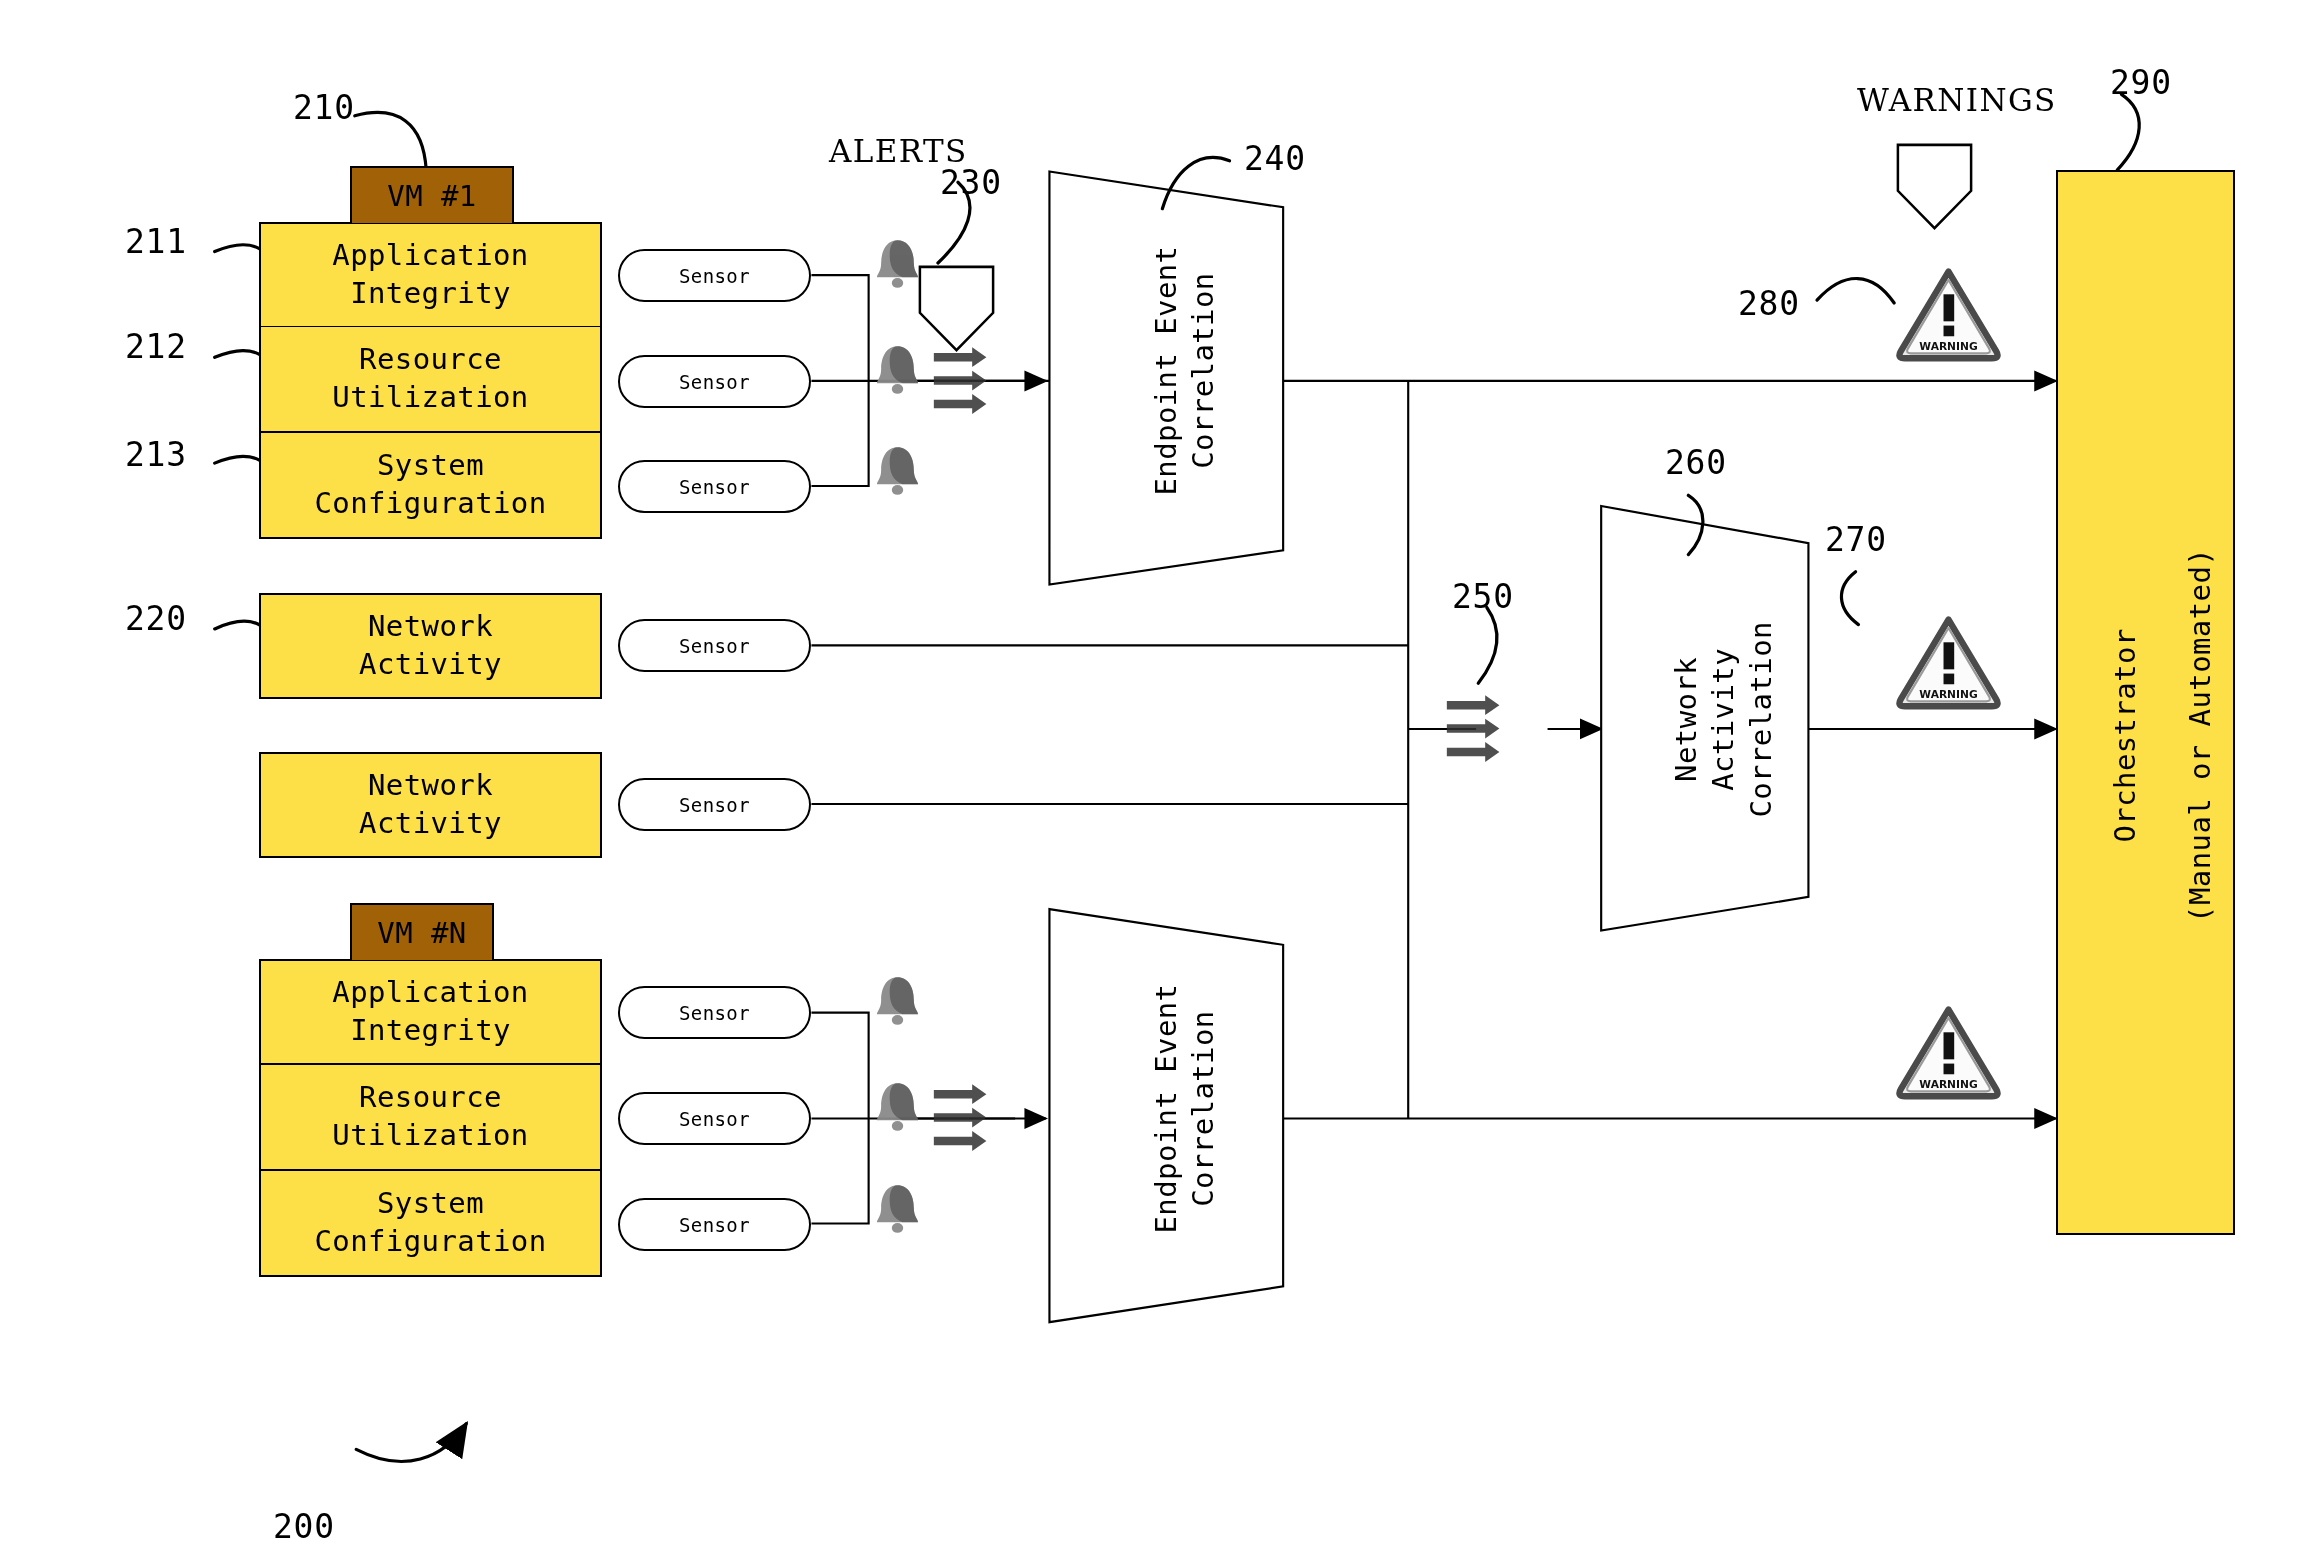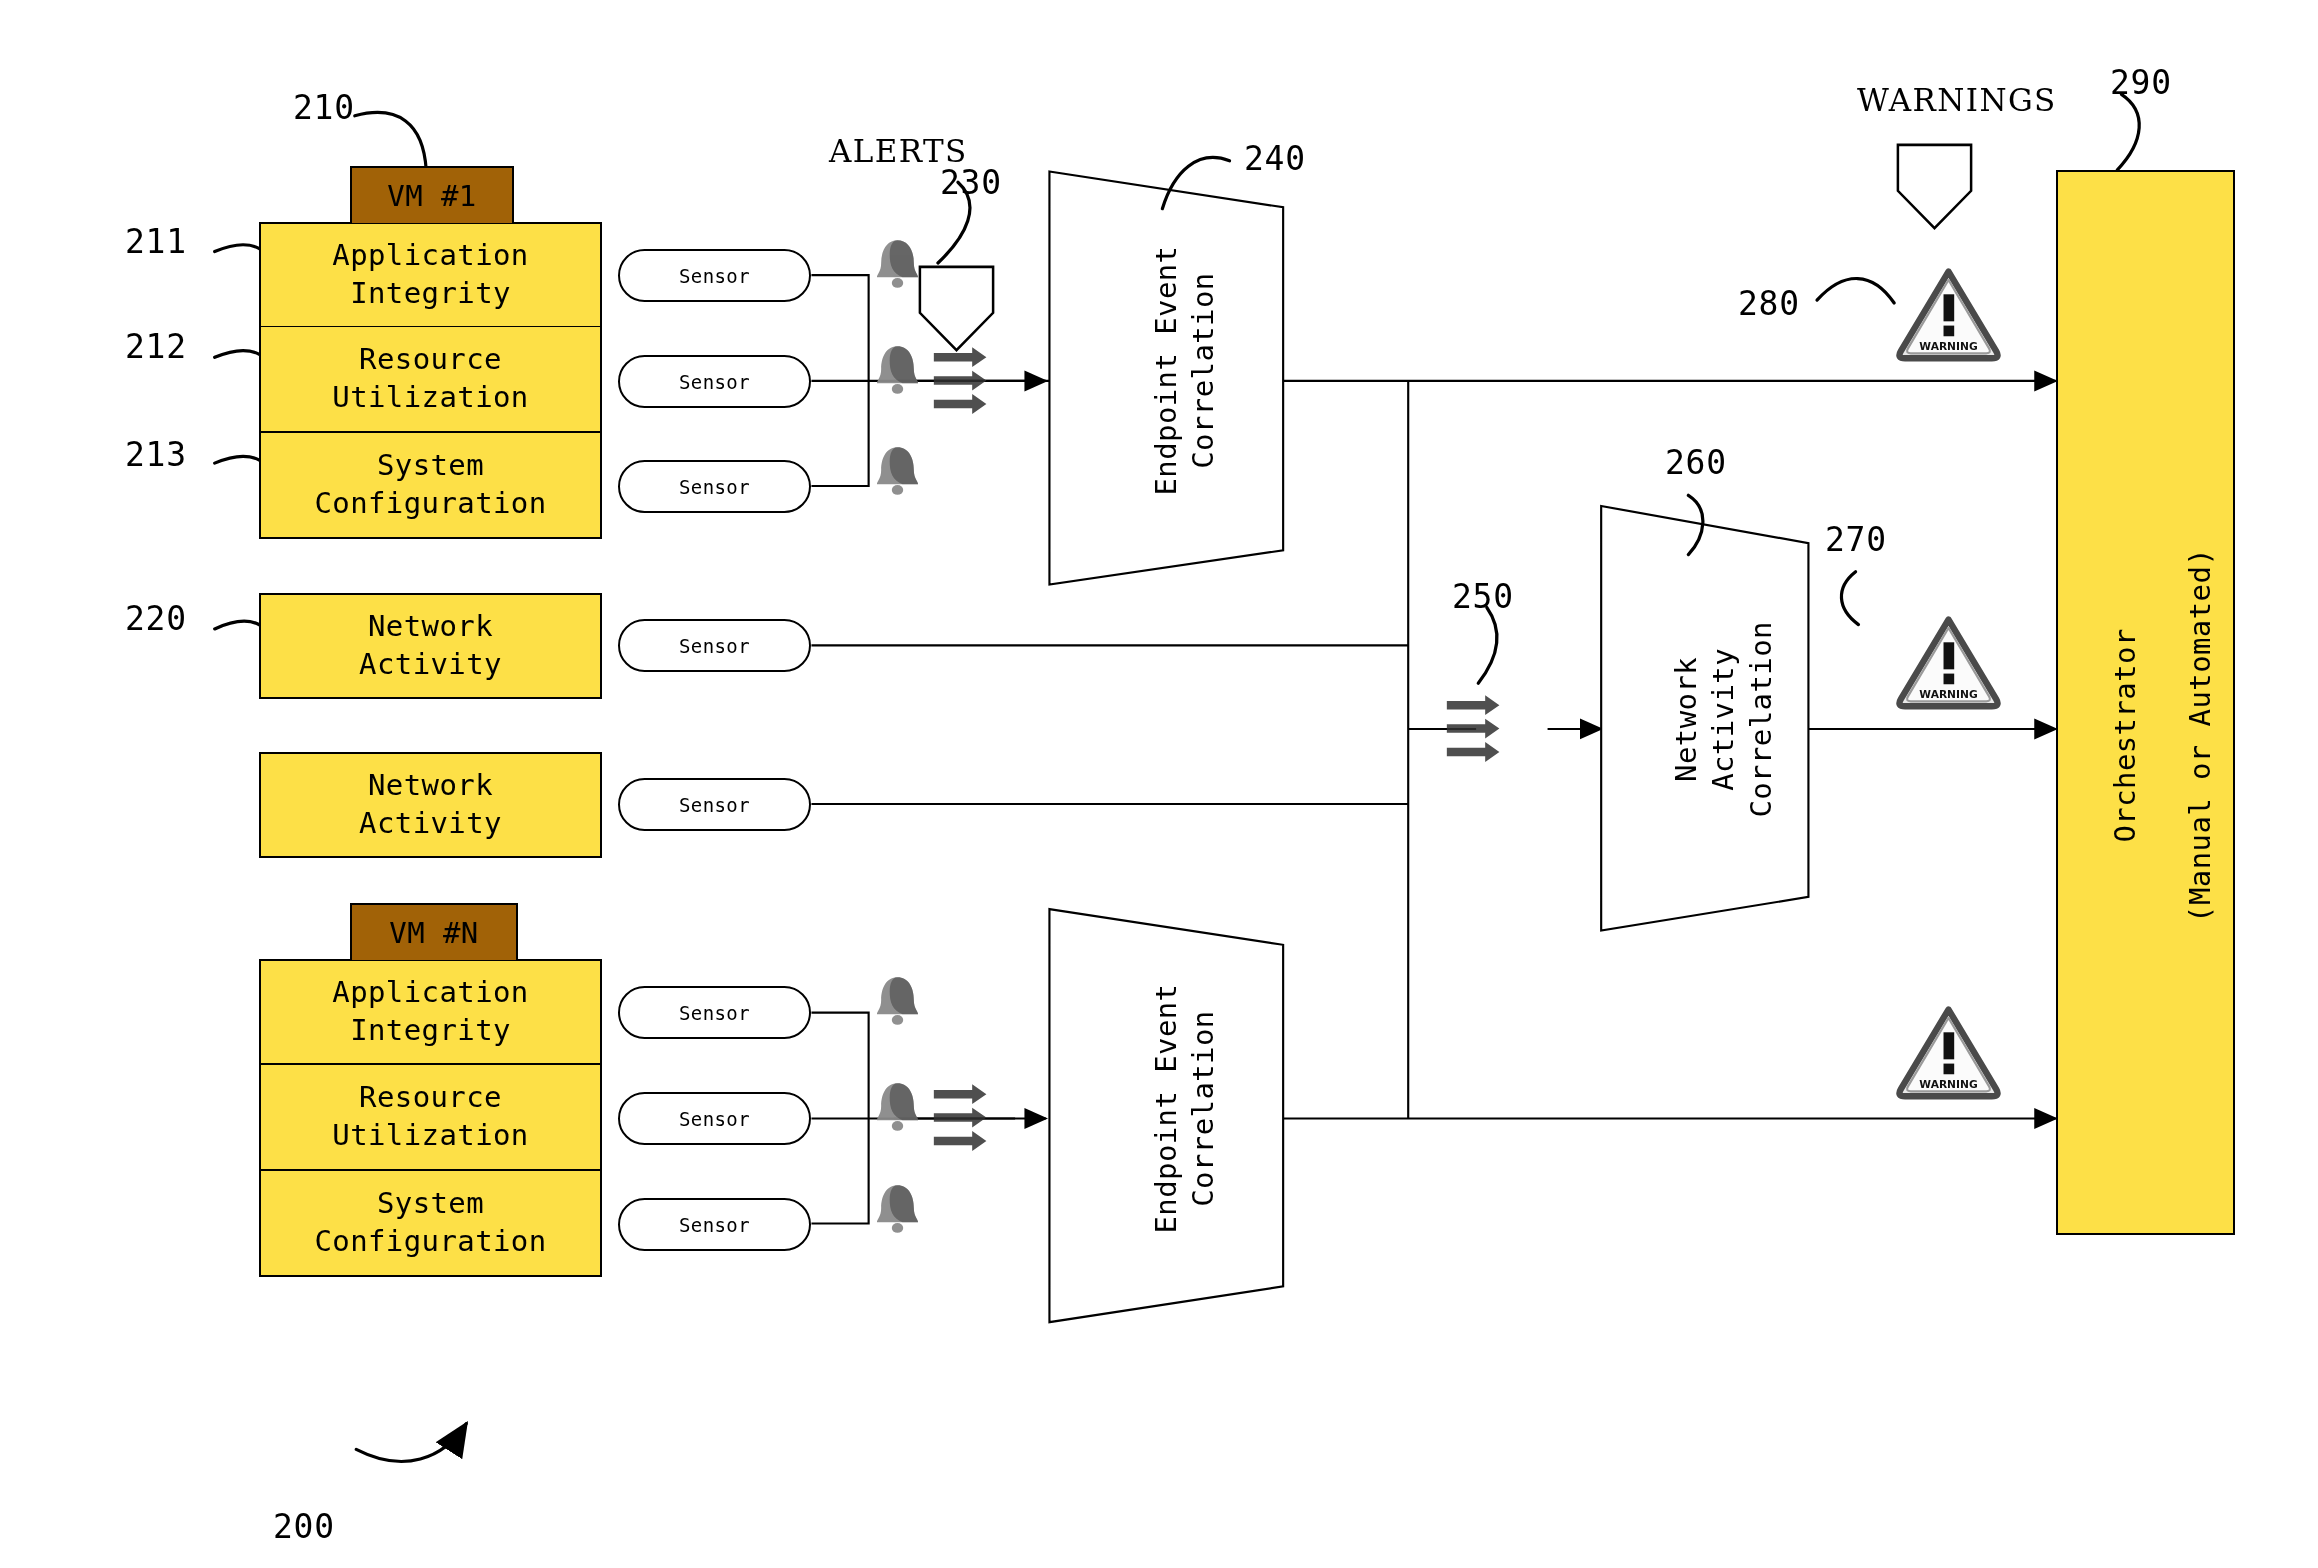--- a/index.html
+++ b/index.html
@@ -222,21 +222,21 @@
   </div>
 
   <div class="box" style="left:259px;top:752px;width:343px;height:106px;">
     <span>Network
 Activity</span>
   </div>
   <div class="pill" style="left:618px;top:778px;width:193px;height:53px;">
     <span>Sensor</span>
   </div>
 
-  <div class="vmtab" style="left:350px;top:903px;width:168px;height:57px;">
+  <div class="vmtab" style="left:350px;top:903px;width:144px;height:57px;">
     <span>VM #N</span>
   </div>
 
   <div class="box" style="left:259px;top:959px;width:343px;height:106px;">
     <span>Application
 Integrity</span>
   </div>
   <div class="box" style="left:259px;top:1065px;width:343px;height:106px;border-top:none;">
     <span>Resource
 Utilization</span>

